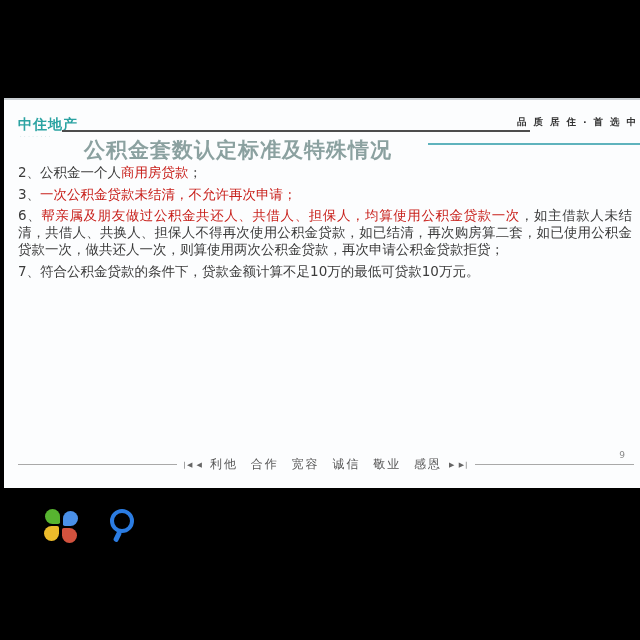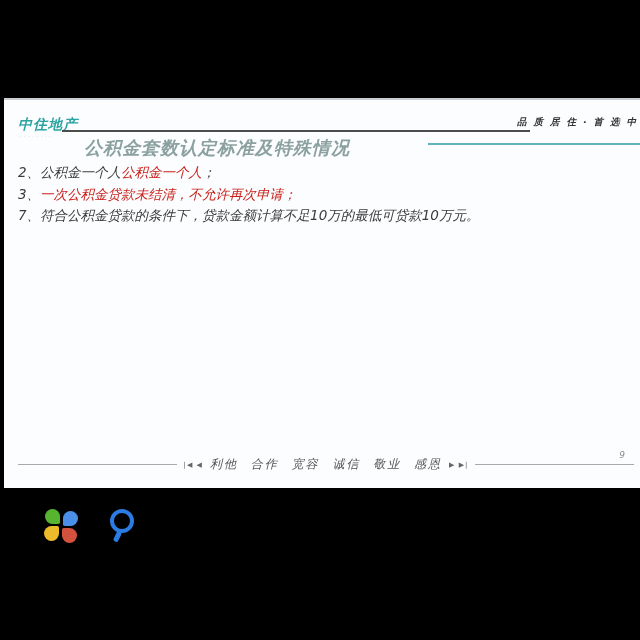--- a/index.html
+++ b/index.html
@@ -1,30 +1,30 @@
 <!DOCTYPE html>
 <html><head>
 <meta charset="utf-8">
 <style>
   html,body{margin:0;padding:0;background:#000;}
   body{width:640px;height:640px;overflow:hidden;font-family:"DejaVu Sans","Liberation Sans",sans-serif;}
-  .stage{position:relative;width:640px;height:640px;background:#000;overflow:hidden;font-style:italic;}
+  .stage{position:relative;width:640px;height:640px;background:#000;overflow:hidden;}
   .letterbox-top{position:absolute;left:0;top:0;width:640px;height:98px;background:#000;}
   .letterbox-bottom{position:absolute;left:0;top:488px;width:640px;height:152px;background:#000;}
 
   .slide{position:absolute;left:4px;top:98px;width:636px;height:390px;background:#fcfdfe;
          border-top:2px solid #c9ced2;box-sizing:border-box;overflow:hidden;}
 
   .slide-header{position:relative;height:62px;}
   .logo{position:absolute;left:14px;top:16px;color:#2ba3a2;font-weight:bold;font-size:14px;letter-spacing:1px;white-space:nowrap;}
   .logo-dots{position:absolute;left:16px;top:33px;color:#9fc3c3;font-size:5px;letter-spacing:2.5px;white-space:nowrap;}
   .header-line{position:absolute;left:58px;top:30px;width:468px;height:2px;background:#4d4d4d;}
   .slogan{position:absolute;right:-3px;top:16px;font-size:9.5px;color:#333;letter-spacing:7px;white-space:nowrap;font-weight:bold;}
   .teal-line{position:absolute;left:424px;right:0;top:43px;height:1.5px;background:#5fb3bd;}
-  .slide-title{position:absolute;left:80px;top:36px;font-size:18px;font-weight:bold;color:#8ba1a0;letter-spacing:1px;white-space:nowrap;}
+  .slide-title{position:absolute;left:80px;top:36px;font-size:21px;font-weight:bold;color:#8ba1a0;letter-spacing:1px;white-space:nowrap;}
 
   .slide-body{padding:2px 8px 0 14px;font-size:13.5px;line-height:17px;color:#3b3b3b;text-align:justify;}
   .para{margin-bottom:4.5px;}
   .red{color:#c8211c;}
 
   .slide-footer{position:absolute;left:14px;right:6px;top:356px;display:flex;align-items:center;}
   .fline{flex:1;height:1px;background:#a9a9a9;}
   .fnav{font-size:7px;color:#666;margin:0 7px;letter-spacing:1px;white-space:nowrap;}
   .fvalues{font-size:12px;color:#555;letter-spacing:2px;word-spacing:7px;white-space:nowrap;}
   .fpage{position:absolute;right:9px;top:-6px;font-size:9px;color:#8a8a8a;}
@@ -52,22 +52,23 @@
     <div class="slide-header">
       <div class="logo">中住地产</div>
       <div class="logo-dots">········</div>
       <div class="header-line"></div>
       <div class="slogan">品质居住·首选中</div>
       <div class="teal-line"></div>
       <div class="slide-title">公积金套数认定标准及特殊情况</div>
     </div>
 
     <div class="slide-body">
-        <div class="para"><span>2、公积金一个人</span><span class="red">公积金一个人</span><span>；</span></div>
+        <div class="para"><span>2、公积金一个人</span><span class="red">商用房贷款</span><span>；</span></div>
         <div class="para"><span>3、</span><span class="red">一次公积金贷款未结清，不允许再次申请；</span></div>
+        <div class="para"><span>6、</span><span class="red">帮亲属及朋友做过公积金共还人、共借人、担保人，均算使用公积金贷款一次</span><span>，如主借款人未结清，共借人、共换人、担保人不得再次使用公积金贷款，如已结清，再次购房算二套，如已使用公积金贷款一次，做共还人一次，则算使用两次公积金贷款，再次申请公积金贷款拒贷；</span></div>
         <div class="para"><span>7、符合公积金贷款的条件下，贷款金额计算不足10万的最低可贷款10万元。</span></div>
       </div>
 
     <div class="slide-footer">
       <div class="fline"></div>
       <span class="fnav">|◀ ◀</span>
       <span class="fvalues">利他 合作 宽容 诚信 敬业 感恩</span>
       <span class="fnav">▶ ▶|</span>
       <div class="fline"></div>
       <span class="fpage">9</span>

